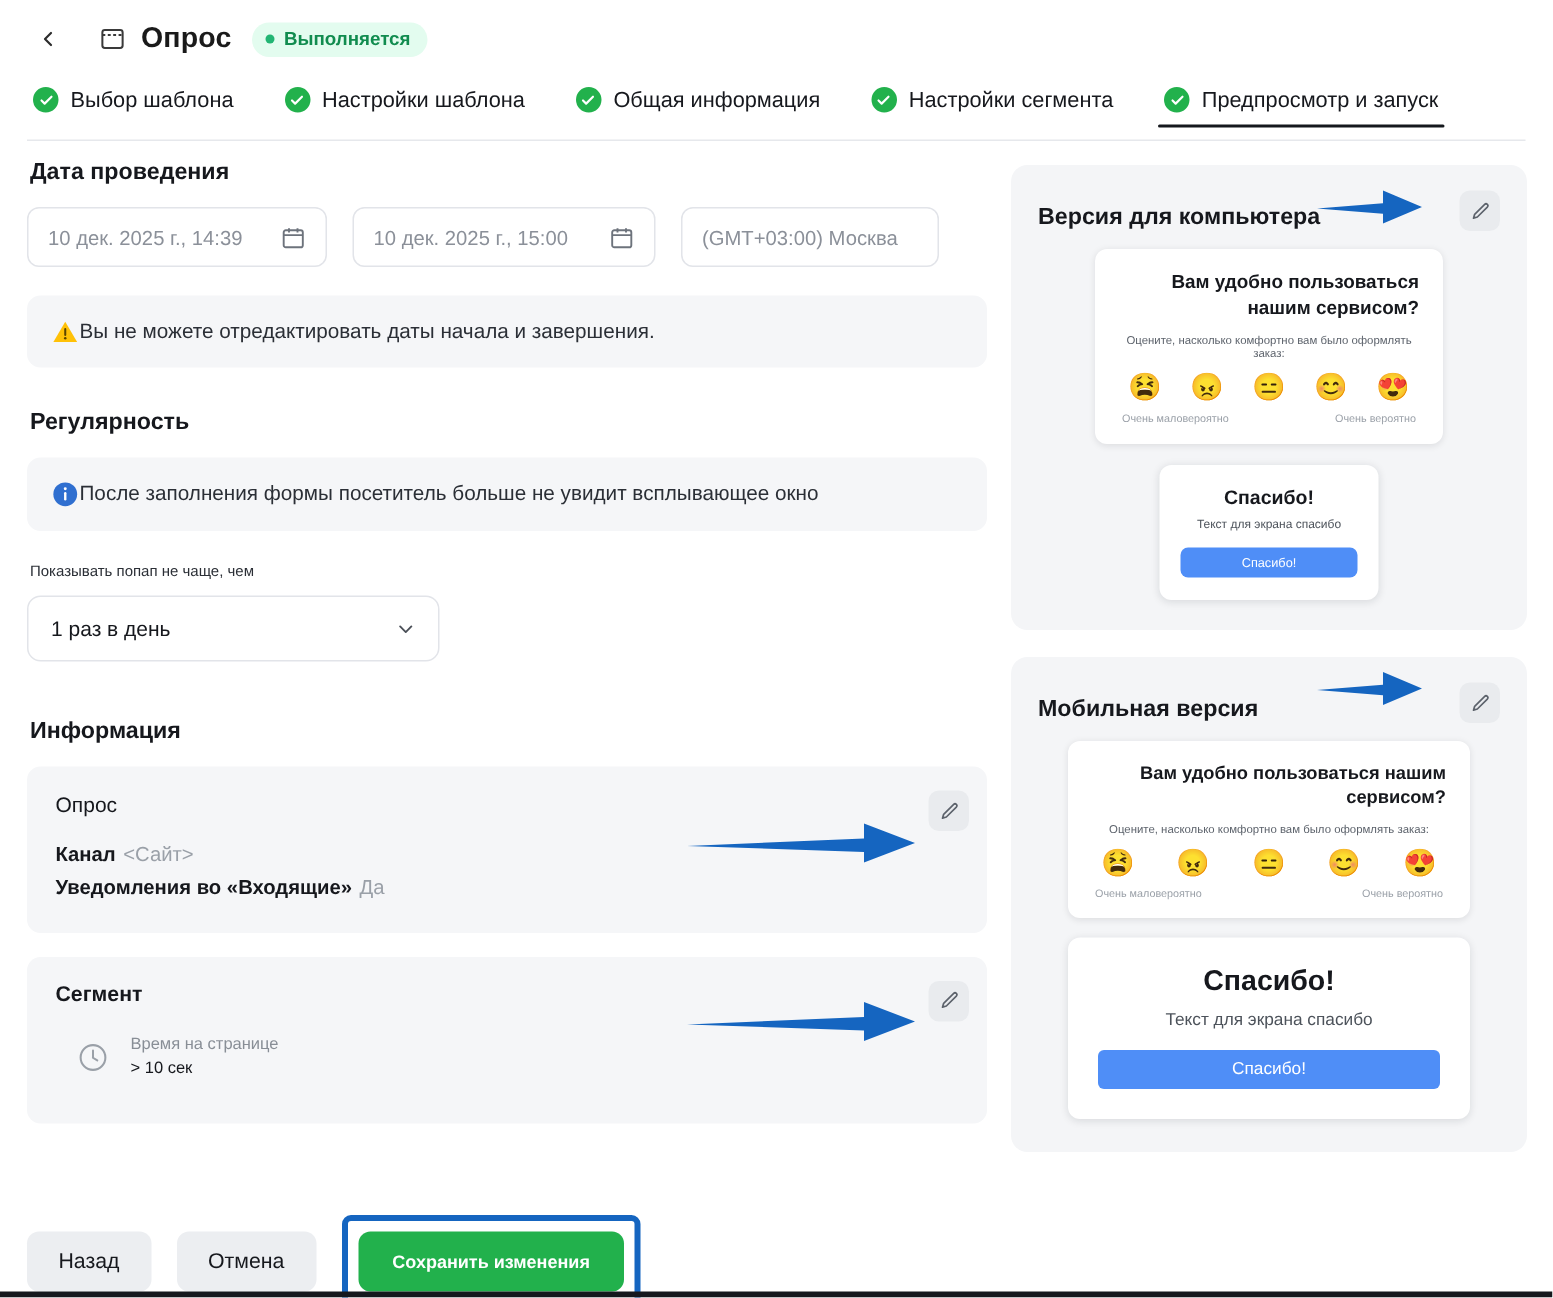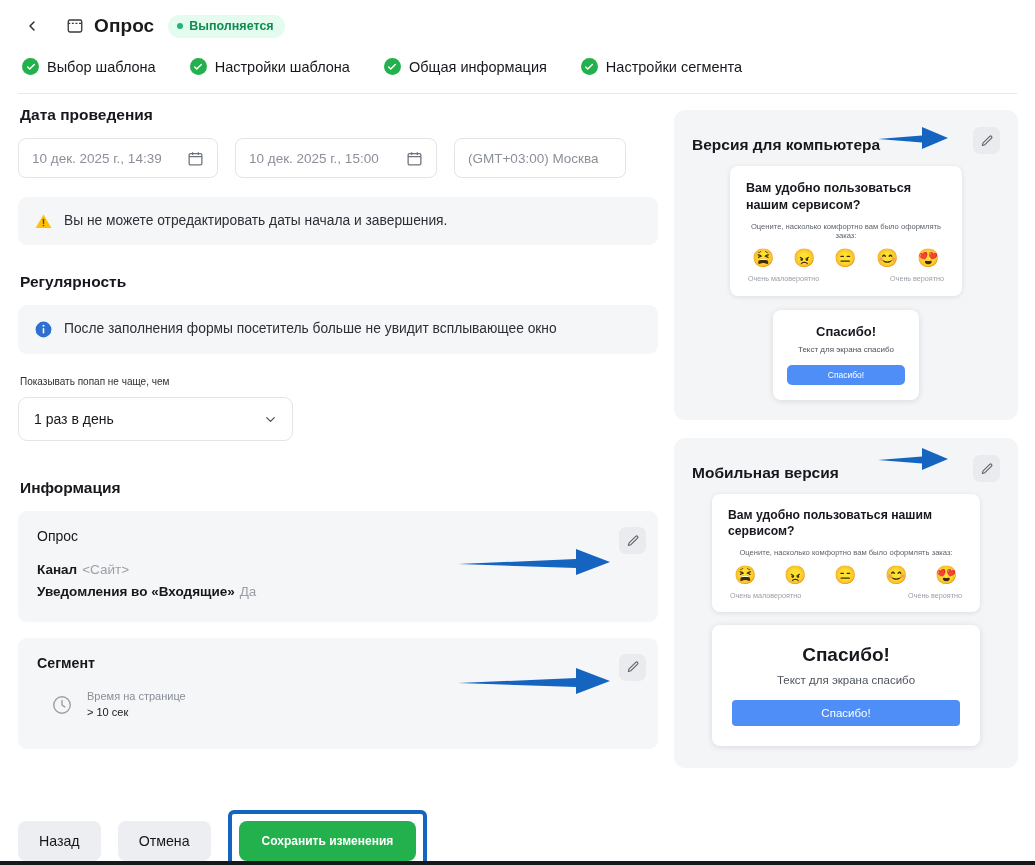--- a/index.html
+++ b/index.html
@@ -70,21 +70,21 @@
     height: 40px; border: 1px solid #e2e4e9; border-radius: 8px; background: #fff;
     display: flex; align-items: center; padding: 0 13px; color: #8b9099; font-size: 13.5px;
   }
   .date-field.d1 { width: 200px; justify-content: space-between; }
   .date-field.d2 { width: 202px; justify-content: space-between; }
   .date-field.tz { width: 172px; }
   .cal-ico { color: #6d737c; display: flex; }
 
   .notice {
     border-radius: 9px; background: #f5f6f8; padding: 15px 16px;
-    display: flex; align-items: flex-start; gap: 11px;
+    display: flex; align-items: flex-start; 
     font-size: 13.8px; color: #2b2f36;
   }
   .notice.warn { height: 48px; align-items: center; }
   .notice .txt { line-height: 1.35; }
   .ico-warn { flex: none; display:flex; }
   .ico-info { flex: none; display:flex; }
 
   .sub-label { font-size: 10px; color: #2b2f36; margin: 22px 0 10px 2px; }
   .select {
     width: 275px; height: 44px; border: 1px solid #e2e4e9; border-radius: 9px; background: #fff;
@@ -143,21 +143,21 @@
     position: relative; margin-bottom: 18px;
   }
   .pv-head { display: flex; align-items: flex-end; justify-content: space-between; height: 28px; }
   .pv-title { font-size: 15.5px; font-weight: 700; color: #16181d; }
 
   .popup {
     background: #ffffff; border-radius: 8px; box-shadow: 0 1px 5px rgba(20,24,32,.10);
     padding: 14px 16px 13px 16px;
   }
   .pop-q {
-    font-size: 12.6px; font-weight: 700; color: #16181d; text-align: left; line-height: 1.32;
+    font-size: 12.6px; font-weight: 700; color: #16181d; text-align: right; line-height: 1.32;
   }
   .pop-sub {
     font-size: 7.6px; color: #5d636c; text-align: center; margin-top: 9px;
   }
   .emoji-row { display: flex; justify-content: space-between; margin-top: 9px; padding: 0 6px; }
   .emoji { font-size: 18px; line-height: 1; }
   .scale-row {
     display: flex; justify-content: space-between; margin-top: 7px; padding: 0 2px;
     font-size: 7.2px; color: #9aa0a8;
   }
@@ -239,20 +239,28 @@
         </span>
         <span class="lbl">Общая информация</span>
       </div>
       <div class="tab">
         <span class="check">
           <svg width="10" height="10" viewBox="0 0 24 24" fill="none" stroke="#fff" stroke-width="3.4" stroke-linecap="round" stroke-linejoin="round">
             <polyline points="20 6 9 17 4 12"></polyline>
           </svg>
         </span>
         <span class="lbl">Настройки сегмента</span>
+      </div>
+      <div class="tab active">
+        <span class="check">
+          <svg width="10" height="10" viewBox="0 0 24 24" fill="none" stroke="#fff" stroke-width="3.4" stroke-linecap="round" stroke-linejoin="round">
+            <polyline points="20 6 9 17 4 12"></polyline>
+          </svg>
+        </span>
+        <span class="lbl">Предпросмотр и запуск</span>
       </div>
     </div>
   <div class="tabs-rule"></div>
 
   <div class="left">
 
     <div class="sec-title">Дата проведения</div>
     <div class="date-row">
       <div class="date-field d1">
         <span>10 дек. 2025 г., 14:39</span>

